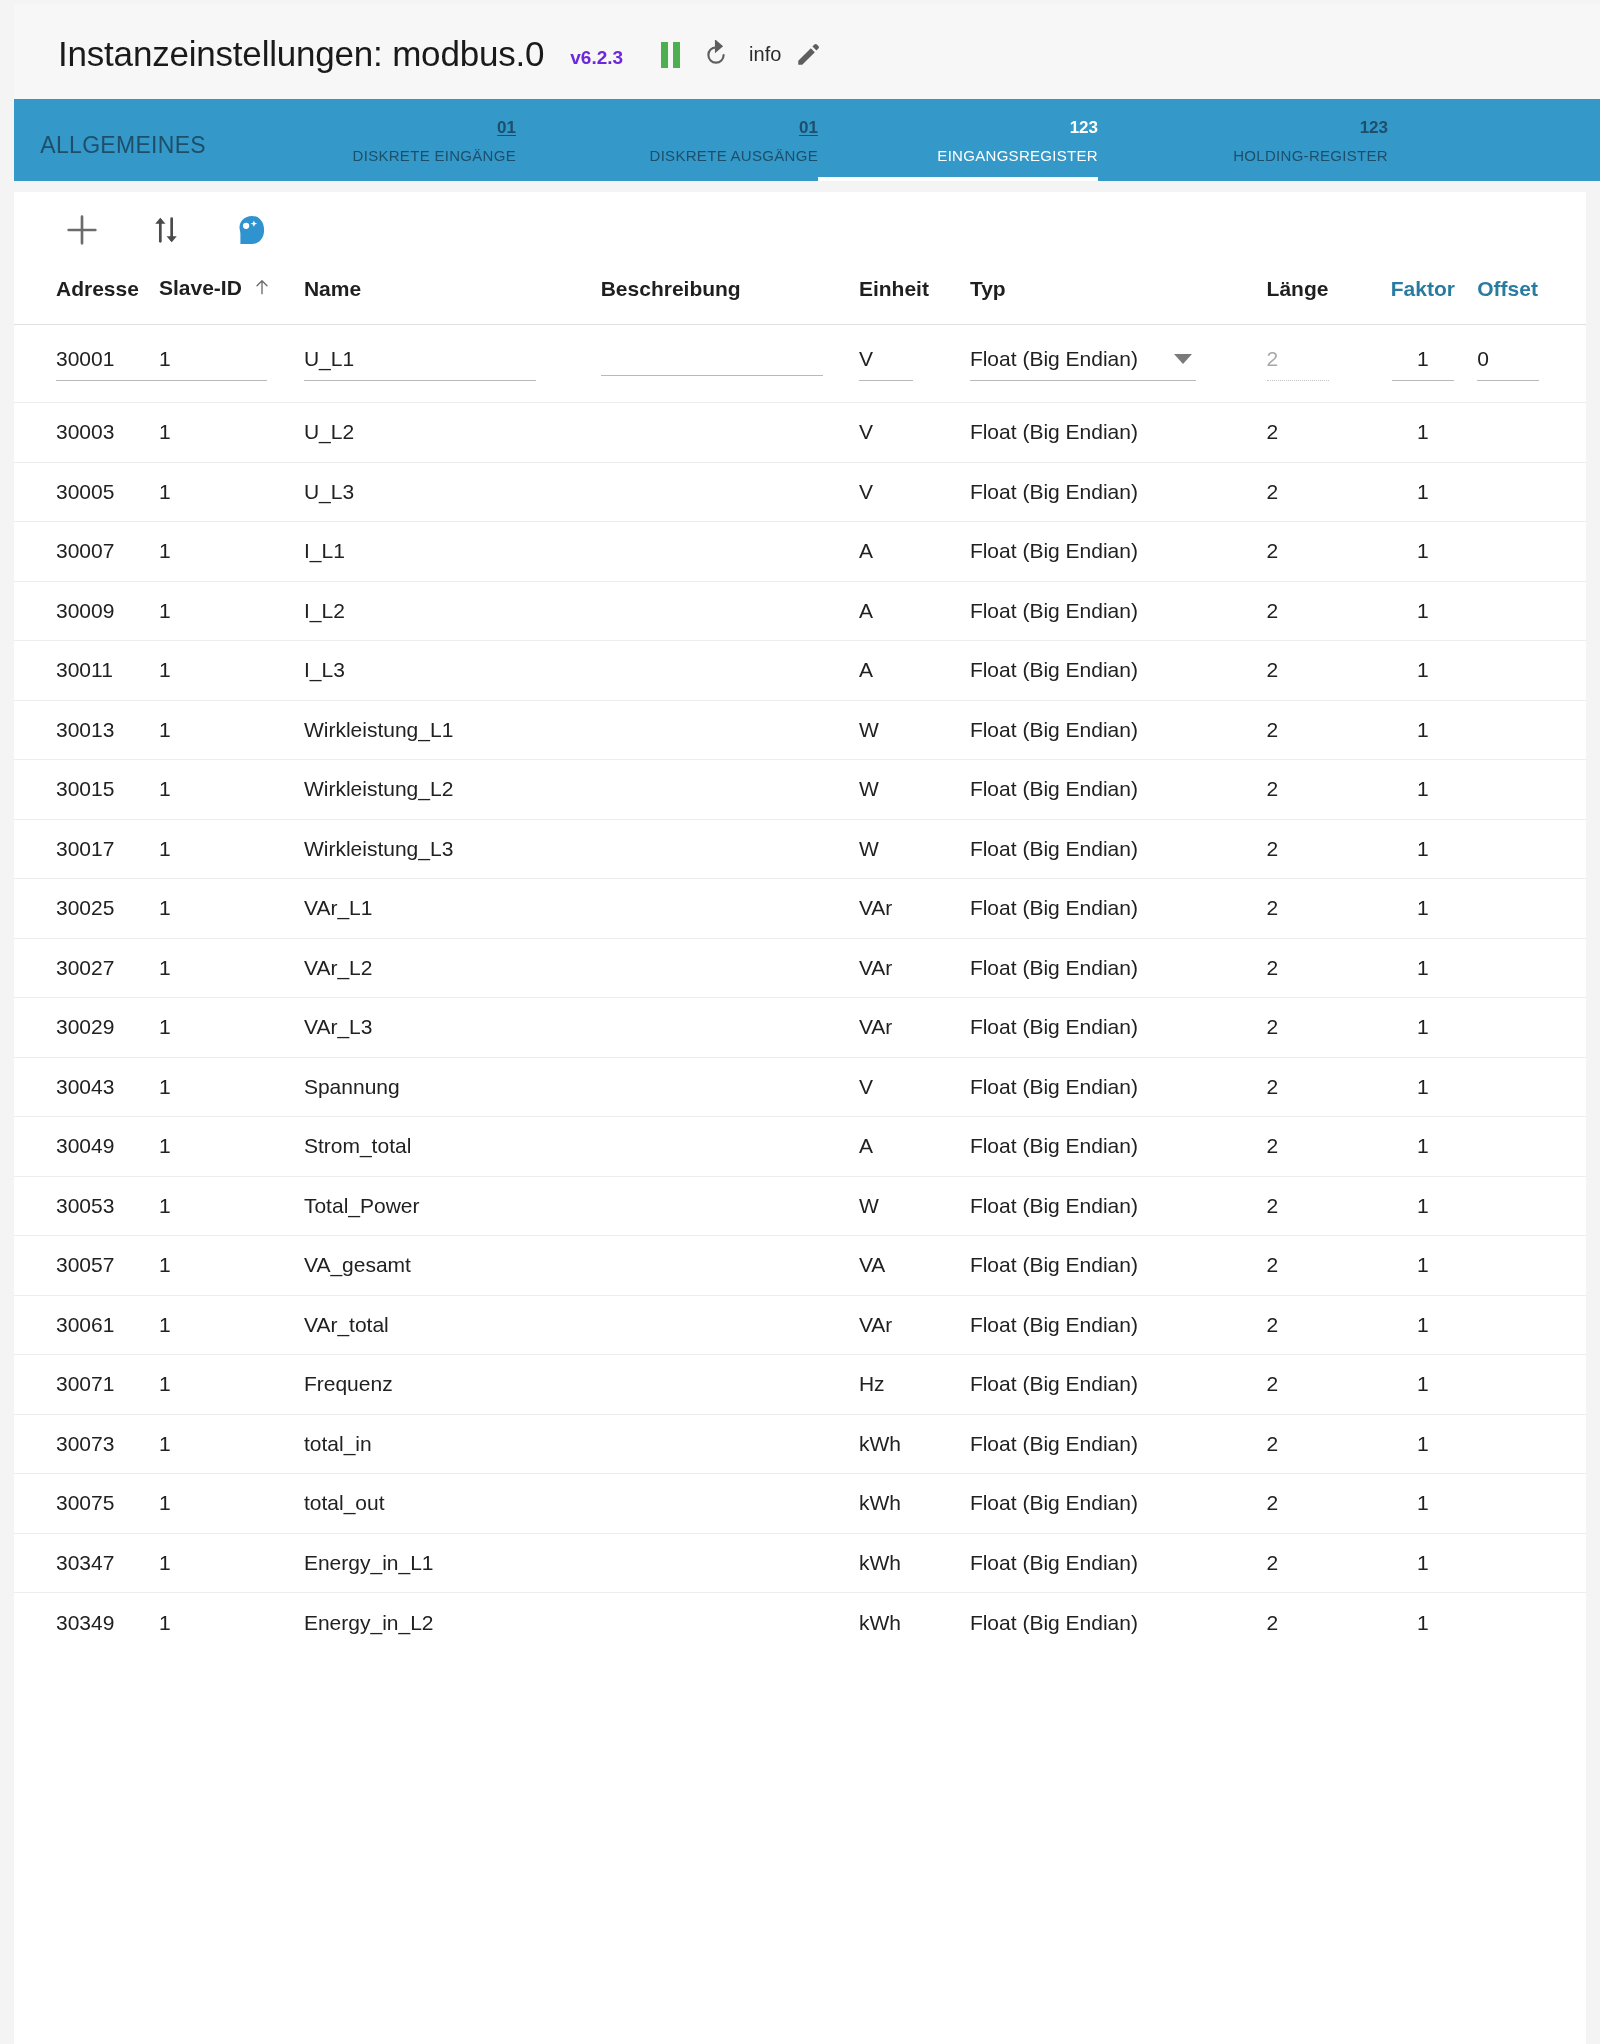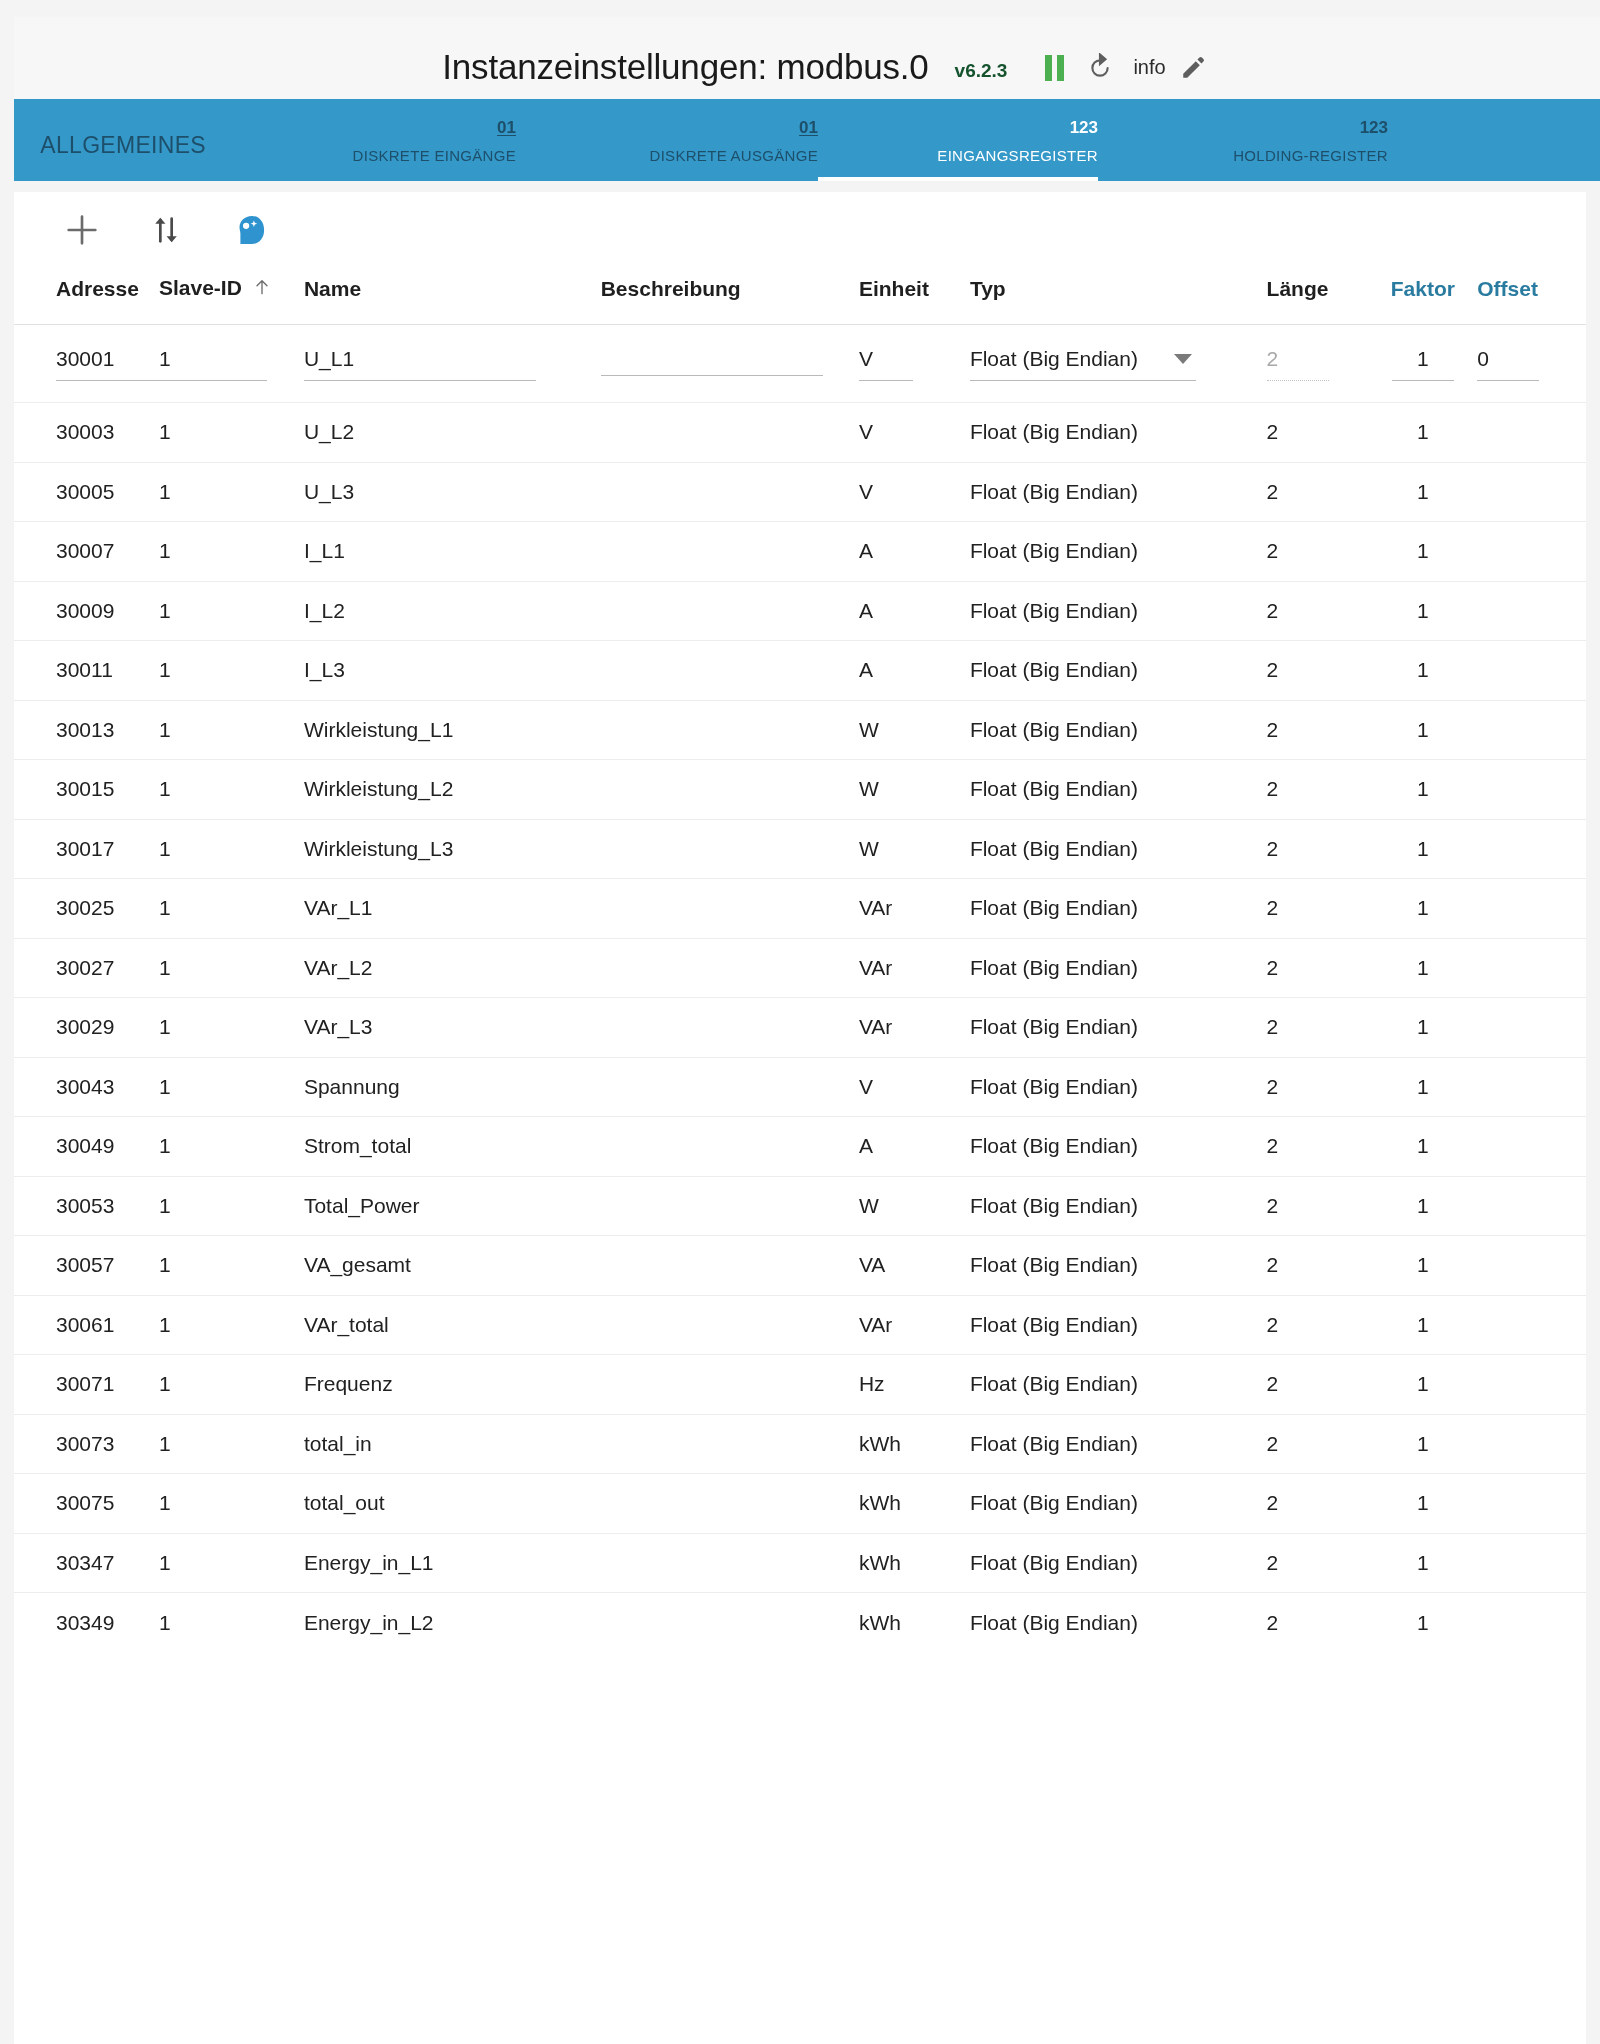--- a/index.html
+++ b/index.html
@@ -16,41 +16,40 @@
     position: relative;
     width: 1600px;
     height: 2044px;
     background: #f4f4f4;
   }
 
   
   .header {
     position: absolute;
     left: 14px;
-    top: 17px;
+    top: 4px;
     width: 1586px;
     height: 99px;
     background: #f7f7f7;
     display: flex;
     align-items: center;
     padding-left: 44px;
-    justify-content: center;
   }
 
   .title {
     font-size: 35px;
     font-weight: 400;
     color: #1a1a1a;
     letter-spacing: -0.2px;
     white-space: nowrap;
   }
 
   .version {
     font-size: 19px;
-    color: #14532d;
+    color: #6d28d9;
     font-weight: 700;
     margin-left: 26px;
     margin-top: 8px;
   }
 
   .hdr-icons {
     display: flex;
     align-items: center;
     margin-left: 24px;
     margin-top: 2px;

